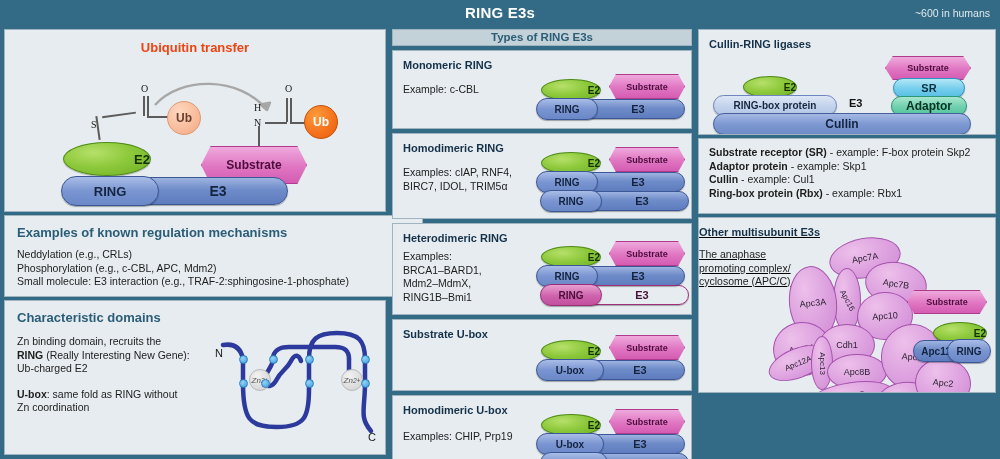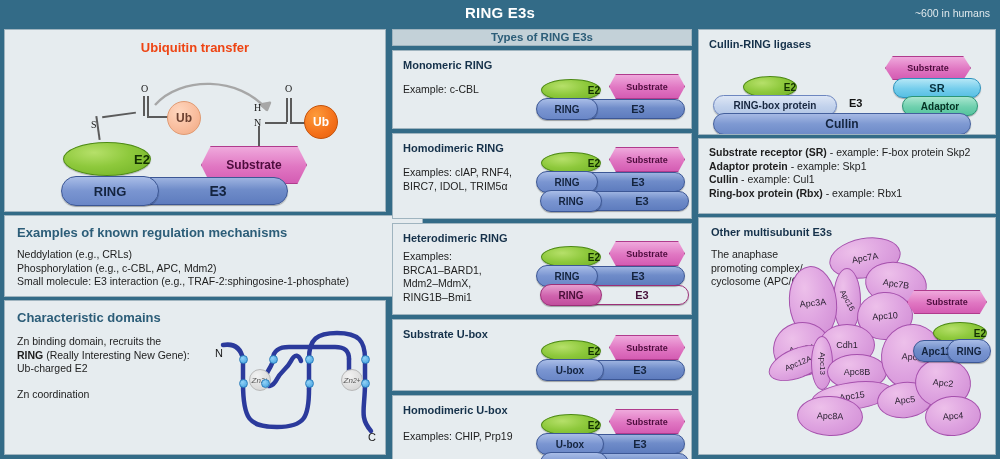--- a/index.html
+++ b/index.html
@@ -206,20 +206,23 @@
 
     <div class="panel" style="position:absolute;left:0;top:271px;width:382px;height:155px;padding:9px 12px;">
       <div class="sect-title">Characteristic domains</div>
       <div class="body-txt" style="margin-top:10px;width:210px;">
         <div>Zn binding domain, recruits the</div>
         <div>
           <b>RING</b><span> (Really Interesting New Gene):</span>
         </div>
         <div>Ub-charged E2</div>
         <div style="height:12px;"></div>
+        <div>
+          <b>U-box</b><span>: same fold as RING without</span>
+        </div>
         <div>Zn coordination</div>
       </div>
 
       <div style="position:absolute;left:208px;top:26px;width:168px;height:122px;">
         <svg width="168" height="122" style="position:absolute;left:0;top:0;">
           <g fill="none" stroke="#2b3a9c" stroke-width="4.5" stroke-linecap="round">
             <path d="M10 18 C 22 16, 28 22, 30 32"></path>
             <path d="M30 32 L30 56 C 30 92, 36 100, 64 100 C 92 100, 96 90, 96 62"></path>
             <path d="M96 62 L96 32 C 96 12, 104 6, 124 6 C 146 6, 152 14, 152 32"></path>
             <path d="M152 32 L152 56 C 152 82, 146 90, 158 104"></path>
@@ -376,25 +379,25 @@
 
     <div class="panel" style="height:106px;margin-bottom:3px;padding:8px 10px;">
       <div class="blk-title">Cullin-RING ligases</div>
 
       <div style="position:absolute;left:14px;top:26px;width:272px;height:74px;">
 
         <div class="sub-hex" style="left:172px;top:0px;width:86px;height:24px;font-size:9px;">
           <span>Substrate</span>
           </div>
 
-        <div class="cap cap-cyan" style="left:180px;top:22px;width:88px;height:20px;font-size:11px;">
+        <div class="cap cap-cyan" style="left:180px;top:22px;width:72px;height:20px;font-size:11px;">
           <span>SR</span>
           </div>
 
-        <div class="cap cap-teal" style="left:189px;top:40px;width:76px;height:20px;font-size:10px;">
+        <div class="cap cap-teal" style="left:178px;top:40px;width:76px;height:20px;font-size:12px;">
           <span>Adaptor</span>
           </div>
 
         <div class="e2" style="left:30px;top:20px;width:54px;height:22px;font-size:10px;">
           <span>E2</span>
           </div>
 
         <div class="cap cap-blue-lite" style="left:0px;top:39px;width:124px;height:21px;font-size:10px;">
           <span>RING-box protein</span>
           </div>
@@ -409,21 +412,21 @@
 
     <div class="panel" style="height:76px;margin-bottom:3px;padding:7px 10px;">
       <div class="body-txt">
         <div><b>Substrate receptor (SR)</b><span> - example: F-box protein Skp2</span></div>
         <div><b>Adaptor protein</b><span> - example: Skp1</span></div>
         <div><b>Cullin</b><span> - example: Cul1</span></div>
         <div><b>Ring-box protein (Rbx)</b><span> -  example: Rbx1</span></div>
       </div>
     </div>
 
-    <div class="panel" style="height:238px;padding:8px 12px;">
+    <div class="panel" style="height:176px;padding:8px 0;text-decoration:underline;">
       <div class="blk-title">Other multisubunit E3s</div>
       <div class="body-txt" style="margin-top:10px;width:110px;">
         <div>The anaphase</div>
         <div>promoting complex/</div>
         <div>cyclosome (APC/C)</div>
       </div>
 
       <div style="position:absolute;left:78px;top:18px;width:212px;height:210px;">
 
         <div class="apc" style="left:52px;top:2px;width:72px;height:40px;transform:rotate(-10deg);">

